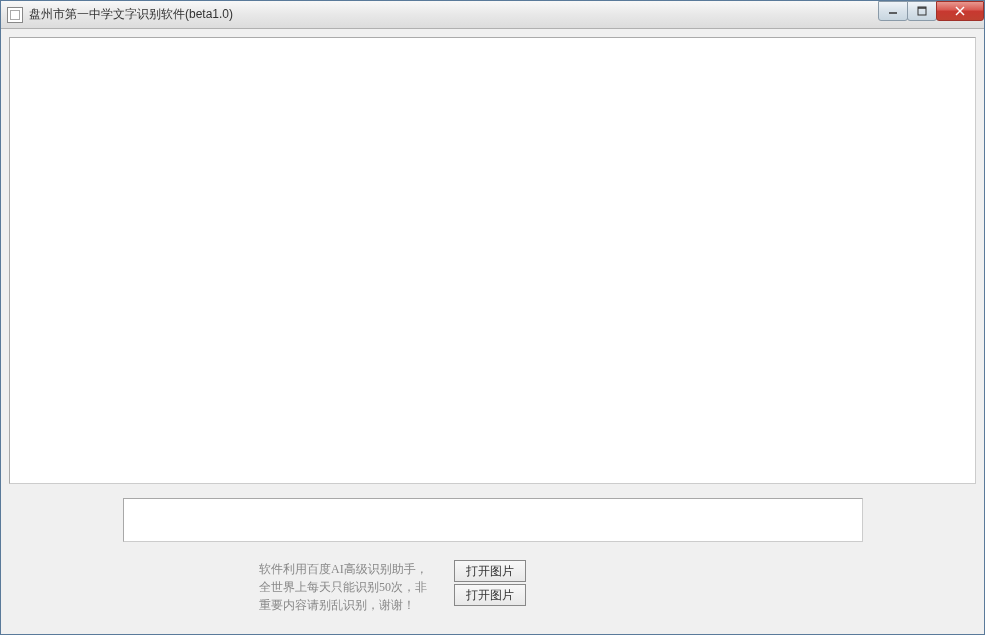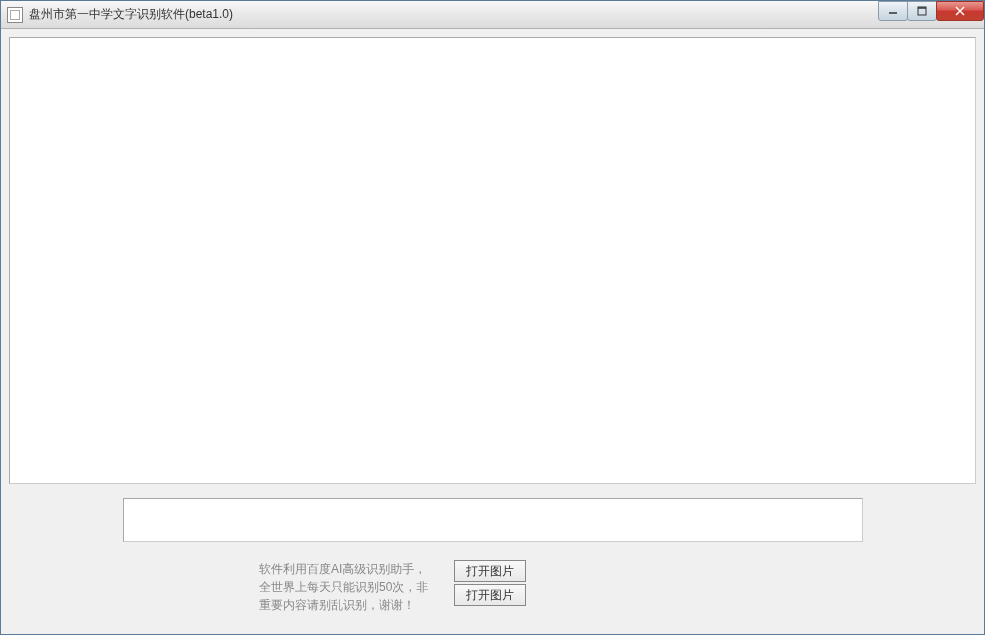--- a/index.html
+++ b/index.html
@@ -133,20 +133,21 @@
       padding-left: 250px;
       padding-bottom: 12px;
     }
     
     .info-text {
       width: 175px;
       font-size: 12px;
       color: #888;
       line-height: 1.5;
       margin-right: 20px;
+      font-family: Liberation Serif, serif;
     }
     
     .button-column {
       display: flex;
       flex-direction: column;
       gap: 2px;
     }
     
     .action-btn {
       width: 72px;

